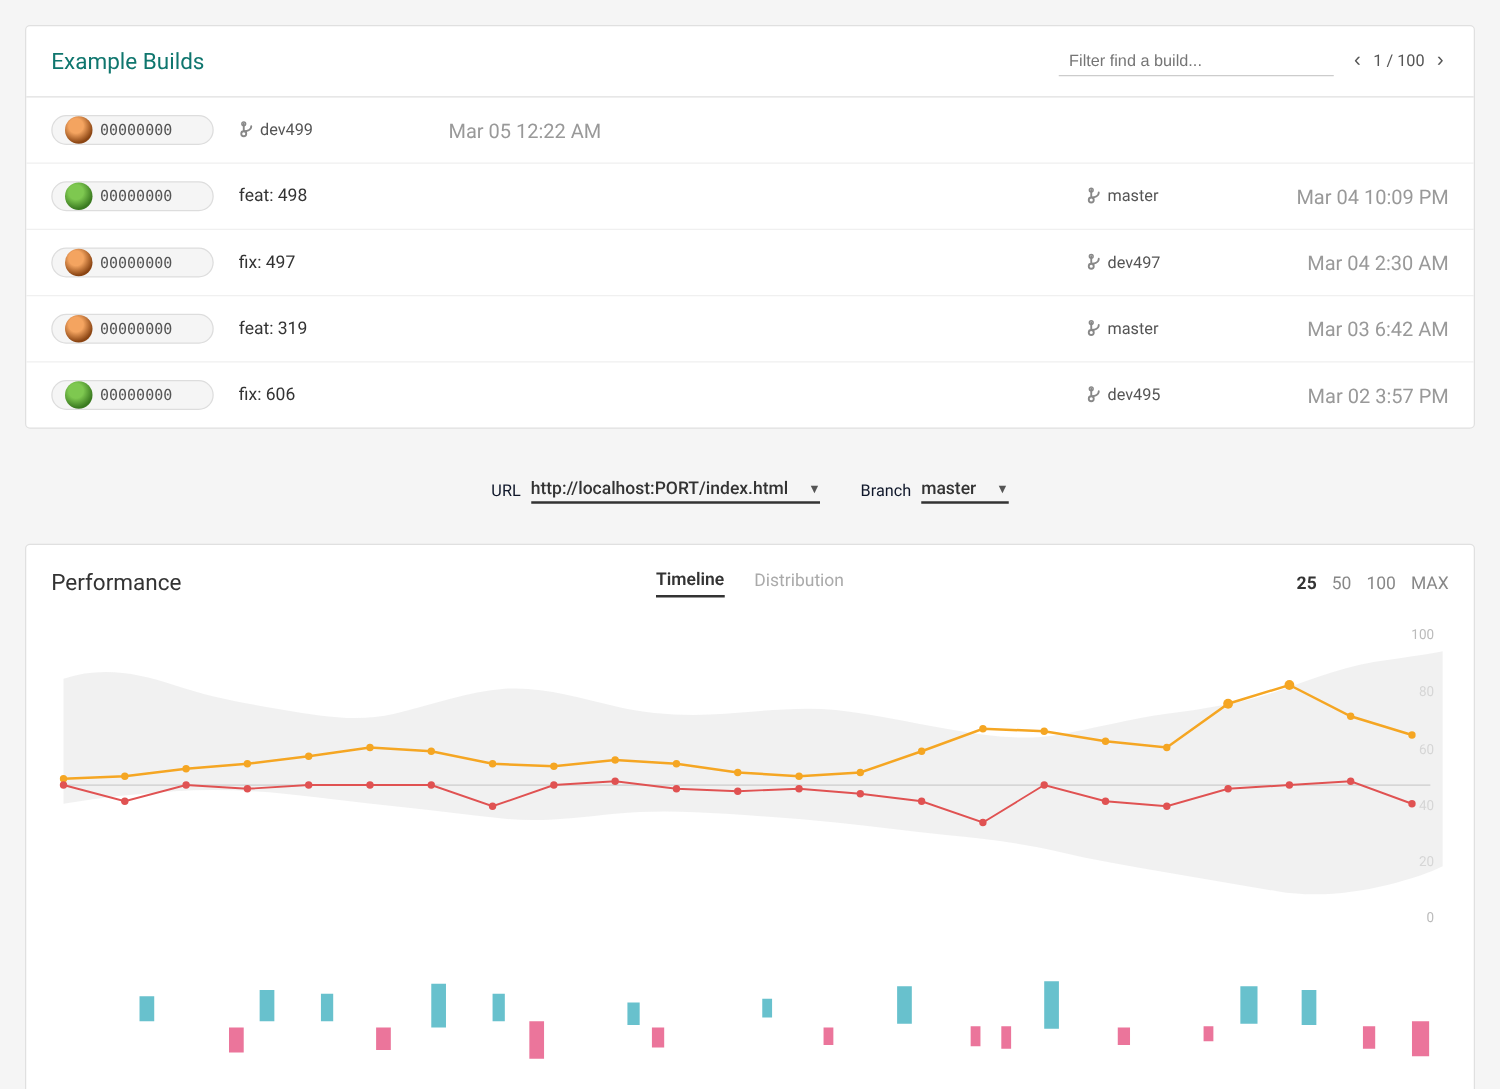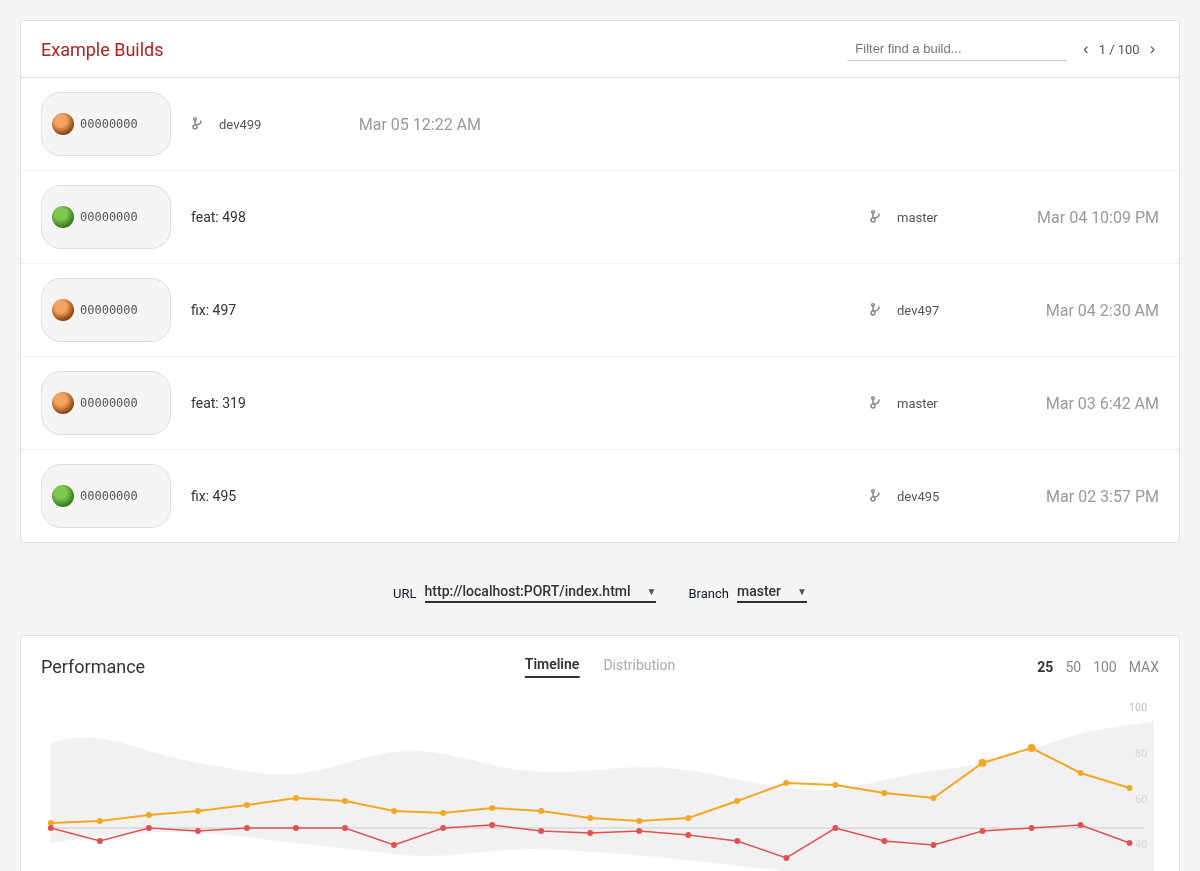--- a/index.html
+++ b/index.html
@@ -25,21 +25,21 @@
     .builds-header {
       display: flex;
       align-items: center;
       justify-content: space-between;
       padding: 16px 20px;
       border-bottom: 1px solid #e0e0e0;
     }
     .builds-title {
       font-size: 18px;
       font-weight: 400;
-      color: #b91c1c;
+      color: #0f766e;
     }
     .builds-header-right {
       display: flex;
       align-items: center;
       gap: 12px;
     }
     .filter-input {
       border: none;
       border-bottom: 1px solid #ccc;
       outline: none;
@@ -75,21 +75,21 @@
     }
     .build-row:last-child { border-bottom: none; }
 
     .build-id-pill {
       display: flex;
       align-items: center;
       gap: 6px;
       background: #f5f5f5;
       border: 1px solid #ddd;
       border-radius: 20px;
-      padding: 20px 10px;
+      padding: 0 10px;
       font-size: 12px;
       font-family: monospace;
       color: #555;
       min-width: 130px;
     }
     .avatar {
       width: 22px;
       height: 22px;
       border-radius: 50%;
       overflow: hidden;
@@ -98,21 +98,21 @@
 
     .build-message {
       flex: 1;
       font-size: 14px;
       color: #333;
     }
 
     .build-branch {
       display: flex;
       align-items: center;
-      gap: 12px;
+      gap: 1px;
       color: #555;
       font-size: 13px;
       min-width: 120px;
     }
 
     .build-time {
       color: #999;
       font-size: 16px;
       min-width: 150px;
       text-align: right;
@@ -290,21 +290,21 @@
         </svg>
         <span>master</span>
       </div>
       <div class="build-time">Mar 03 6:42 AM</div>
     </div>
         <div class="build-row">
       <div class="build-id-pill">
         <div class="avatar" style="background: radial-gradient(circle at 40% 35%, #7ec850 30%, #3a7a20 70%);"></div>
         <span>00000000</span>
       </div>
-      <div class="build-message">fix: 495</div>
+      <div class="build-message">fix: 606</div>
       <div class="build-branch">
         <svg width="16" height="16" viewBox="0 0 16 16" fill="none" xmlns="http://www.w3.org/2000/svg">
           <path d="M4 3v6m0 0a2 2 0 1 0 2 2 2 2 0 0 0-2-2zm0 0c2.5 0 6-1 6-4" stroke="#888" stroke-width="1.5" stroke-linecap="round"></path>
           <circle cx="4" cy="3" r="1.5" stroke="#888" stroke-width="1.2"></circle>
         </svg>
         <span>dev495</span>
       </div>
       <div class="build-time">Mar 02 3:57 PM</div>
     </div>
       </div>

